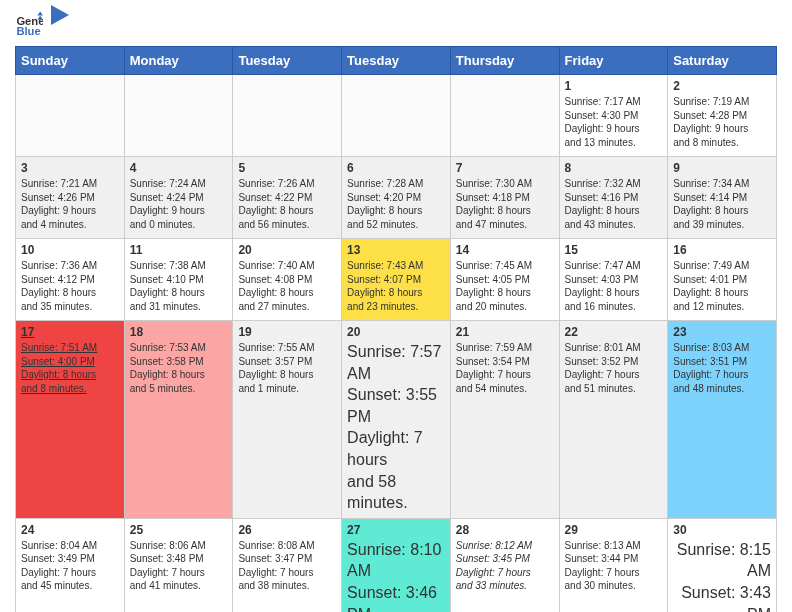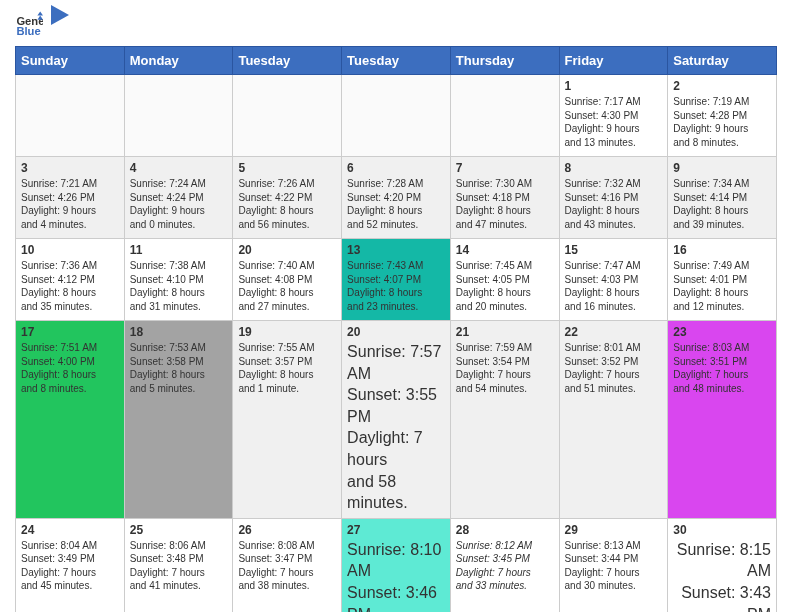--- a/index.html
+++ b/index.html
@@ -209,21 +209,21 @@
 Daylight: 8 hours
 and 31 minutes.</div>
           </td>
           <td style="background: rgb(255, 255, 255);">
             <div class="day-num">20</div>
             <div class="day-info" style="white-space: pre-line; font-size: 10px; line-height: 1.35;">Sunrise: 7:40 AM
 Sunset: 4:08 PM
 Daylight: 8 hours
 and 27 minutes.</div>
           </td>
-          <td style="background: #14b8a6;">
+          <td style="background: #fde047;">
             <div class="day-num">13</div>
             <div class="day-info" style="white-space: pre-line; font-size: 10px; line-height: 1.35;">Sunrise: 7:43 AM
 Sunset: 4:07 PM
 Daylight: 8 hours
 and 23 minutes.</div>
           </td>
           <td style="background: rgb(255, 255, 255);">
             <div class="day-num">14</div>
             <div class="day-info" style="white-space: pre-line; font-size: 10px; line-height: 1.35;">Sunrise: 7:45 AM
 Sunset: 4:05 PM
@@ -239,28 +239,28 @@
           </td>
           <td style="background: rgb(255, 255, 255);">
             <div class="day-num">16</div>
             <div class="day-info" style="white-space: pre-line; font-size: 10px; line-height: 1.35;">Sunrise: 7:49 AM
 Sunset: 4:01 PM
 Daylight: 8 hours
 and 12 minutes.</div>
           </td>
         </tr>
         <tr>
-          <td style="background: #22c55e;">
+          <td style="background: #ef4444; text-decoration: underline;">
             <div class="day-num">17</div>
             <div class="day-info" style="white-space: pre-line; font-size: 10px; line-height: 1.35;">Sunrise: 7:51 AM
 Sunset: 4:00 PM
 Daylight: 8 hours
 and 8 minutes.</div>
           </td>
-          <td style="background: #a3a3a3; margin-left: 16px;">
+          <td style="background: #fca5a5; margin-left: 16px;">
             <div class="day-num">18</div>
             <div class="day-info" style="white-space: pre-line; font-size: 10px; line-height: 1.35;">Sunrise: 7:53 AM
 Sunset: 3:58 PM
 Daylight: 8 hours
 and 5 minutes.</div>
           </td>
           <td style="background: rgb(240, 240, 240);">
             <div class="day-num">19</div>
             <div class="day-info" style="white-space: pre-line; font-size: 10px; line-height: 1.35;">Sunrise: 7:55 AM
 Sunset: 3:57 PM
@@ -281,21 +281,21 @@
 Daylight: 7 hours
 and 54 minutes.</div>
           </td>
           <td style="background: rgb(240, 240, 240);">
             <div class="day-num">22</div>
             <div class="day-info" style="white-space: pre-line; font-size: 10px; line-height: 1.35;">Sunrise: 8:01 AM
 Sunset: 3:52 PM
 Daylight: 7 hours
 and 51 minutes.</div>
           </td>
-          <td style="background: #d946ef; margin-left: 14px;">
+          <td style="background: #7dd3fc; margin-left: 14px;">
             <div class="day-num">23</div>
             <div class="day-info" style="white-space: pre-line; font-size: 10px; line-height: 1.35;">Sunrise: 8:03 AM
 Sunset: 3:51 PM
 Daylight: 7 hours
 and 48 minutes.</div>
           </td>
         </tr>
         <tr>
           <td style="background: rgb(255, 255, 255);">
             <div class="day-num">24</div>

